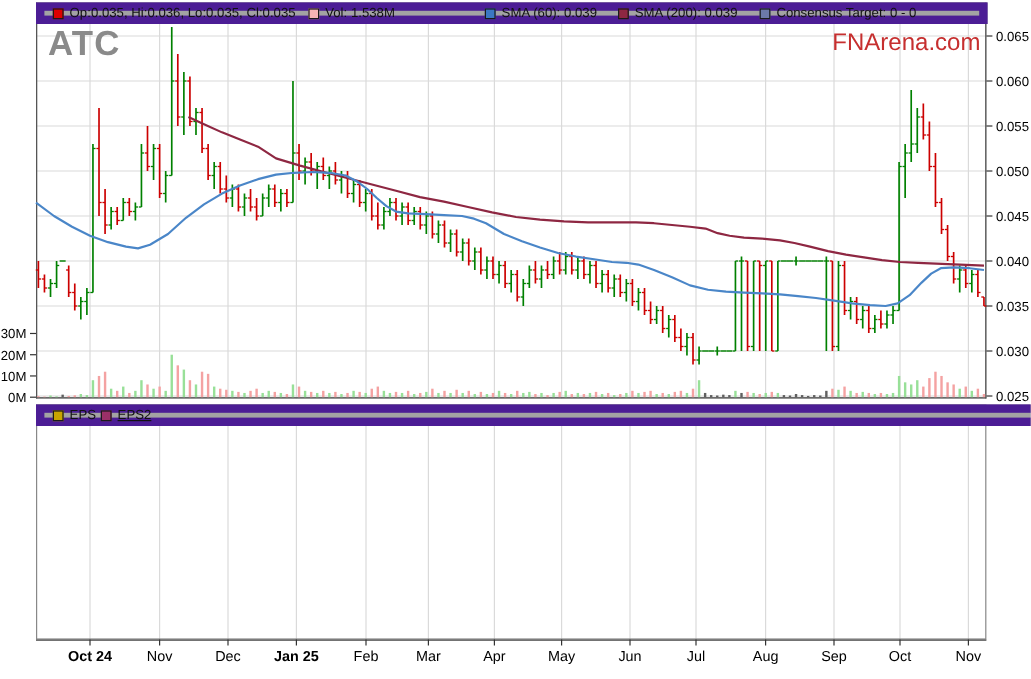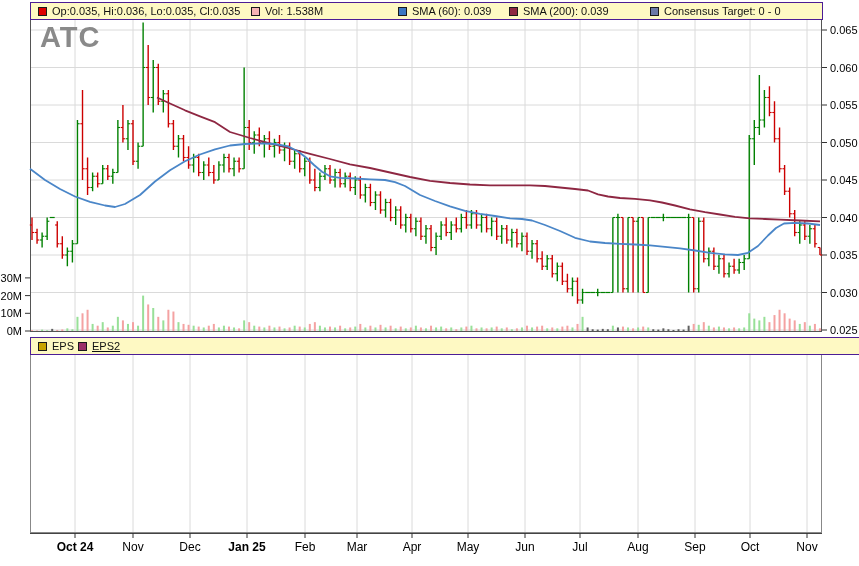--- a/index.html
+++ b/index.html
@@ -1,20 +1,20 @@
 <!DOCTYPE html>
 <html><head>
 <meta charset="utf-8">
 <style>
   html,body{margin:0;padding:0;background:#fff;}
   .stage{position:relative;width:859px;height:566px;background:#fff;
          font-family:"Liberation Sans",sans-serif;overflow:hidden;}
   svg{position:absolute;left:0;top:0;}
   svg text{font-family:"Liberation Sans",sans-serif;}
-  .legendbar{position:absolute;background:#fef9c3;border:1px solid #4c1d95;box-sizing:border-box;text-align:center;}
+  .legendbar{position:absolute;background:#a3a3a3;border:7px solid #4c1d95;box-sizing:border-box;text-align:center;}
   .main-legend{left:30px;top:2px;width:793px;height:18px;}
   .eps-legend{left:30px;top:337px;width:836px;height:18px;}
   .legend-item{position:absolute;top:50%;transform:translateY(-50%);
                display:flex;align-items:center;gap:5px;font-size:11px;color:#111;white-space:nowrap;}
   .swatch{width:9px;height:9px;border:1px solid #1a1a1a;box-sizing:border-box;flex:0 0 auto;}
   .chart-title{position:absolute;left:40px;top:21px;font-size:29px;color:#8a8a8a;letter-spacing:1px;font-weight:bold;}
   .watermark{position:absolute;right:42px;top:25px;font-size:20px;color:#c62f2f;}
 </style>
 </head>
 <body>
@@ -752,27 +752,28 @@
         <span>Vol: 1.538M</span>
       </span>
       <span class="legend-item" style="left: 327px; padding-left: 40px;">
         <span class="swatch" style="background: rgb(59, 120, 195);"></span>
         <span>SMA (60): 0.039</span>
       </span>
       <span class="legend-item" style="left: 442px; margin-left: 36px;">
         <span class="swatch" style="background: rgb(142, 39, 66);"></span>
         <span>SMA (200): 0.039</span>
       </span>
-      <span class="legend-item" style="left: 586px; padding-left: 33px;">
+      <span class="legend-item" style="left: 563px; padding-left: 33px;">
         <span class="swatch" style="background: rgb(108, 121, 168);"></span>
         <span>Consensus Target: 0 - 0</span>
       </span>
     </div>
 
   <div class="chart-title">ATC</div>
+  <div class="watermark">FNArena.com</div>
 
   <div class="legendbar eps-legend" id="eps-legend">
       <span class="legend-item" style="left: 7px;">
         <span class="swatch" style="background: rgb(200, 164, 0);"></span>
         <span>EPS</span>
       </span>
       <span class="legend-item" style="left: 47px; text-decoration: underline;">
         <span class="swatch" style="background: rgb(155, 48, 104);"></span>
         <span>EPS2</span>
       </span>

